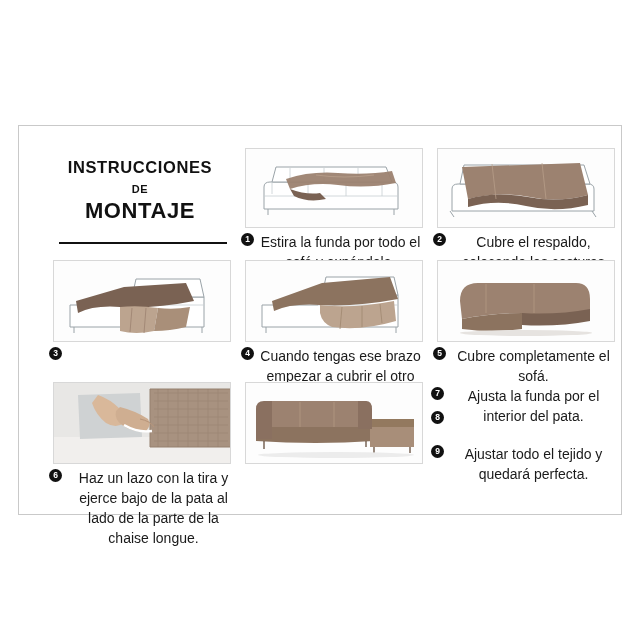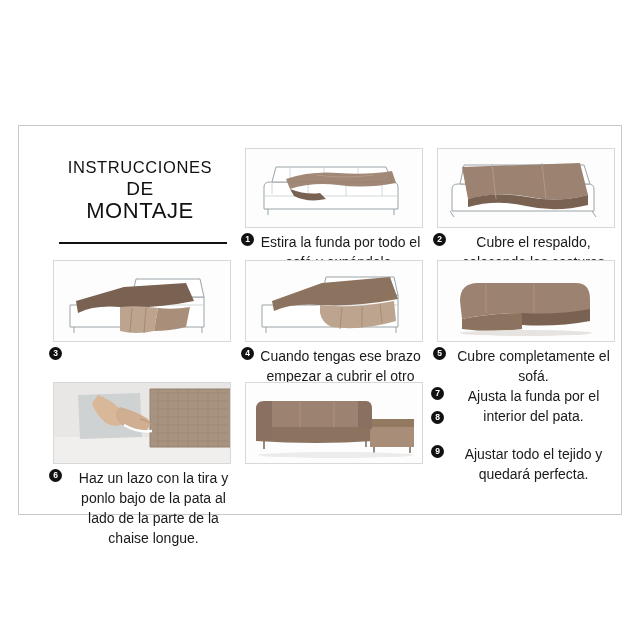--- a/index.html
+++ b/index.html
@@ -44,29 +44,29 @@
   
   #title-block {
     position: absolute;
     left: 18px;
     top: 22px;
     width: 190px;
     height: 80px;
     text-align: center;
   }
   .title-line {
-    font-weight: normal;
+    font-weight: bold;
     font-size: 16.5px;
     letter-spacing: 0.6px;
     color: #111;
     line-height: 22px;
     white-space: nowrap;
   }
   .title-line.l1 { font-size: 16.5px; }
-  .title-line.l2 { font-size: 19px; }
+  .title-line.l2 { font-size: 11px; }
   .title-line.l3 { font-size: 22px; }
   #title-rule {
     position: absolute;
     left: 14px;
     top: 86px;
     width: 168px;
     height: 2px;
     background: #111;
   }
 
@@ -254,21 +254,21 @@
         <path d="M54 19 L54 44 M88 19 L88 44" stroke="#b19madd" stroke-width="0.8" fill="none" opacity="0.4"></path>
         <path d="M54 19 L54 44 M88 19 L88 44" stroke="#b49a84" stroke-width="0.8" fill="none"></path>
 
         <path d="M18 58 L18 66 M120 58 L120 64 M164 64 L164 70 M128 64 L128 70" stroke="#6f5a4a" stroke-width="1.4"></path>
         <ellipse cx="90" cy="72" rx="78" ry="3" fill="#ececec"></ellipse>
       </svg>
     </div>
 
     <div class="caption" style="left:22px; top:334px; width:190px;">
       <div class="badge">6</div>
-      <div class="cap-text">Haz un lazo con la tira y ponlo bajo de la pata al lado de la parte de la chaise longue.</div>
+      <div class="cap-text">Haz un lazo con la tira y ejerce bajo de la pata al lado de la parte de la chaise longue.</div>
     </div>
 
     <div class="caption" style="left:404px; top:252px; width:186px;">
       <div class="badge">7</div>
       <div class="cap-text">Ajusta la funda por el interior del pata.</div>
     </div>
 
     <div class="caption" style="left:404px; top:276px; width:186px;">
       <div class="badge">8</div>
     </div>

